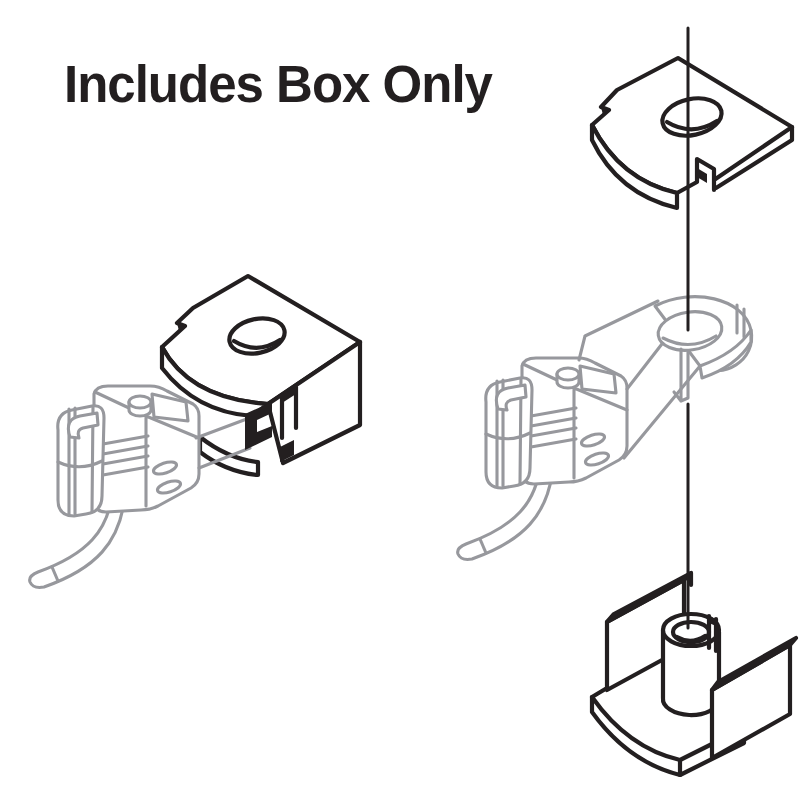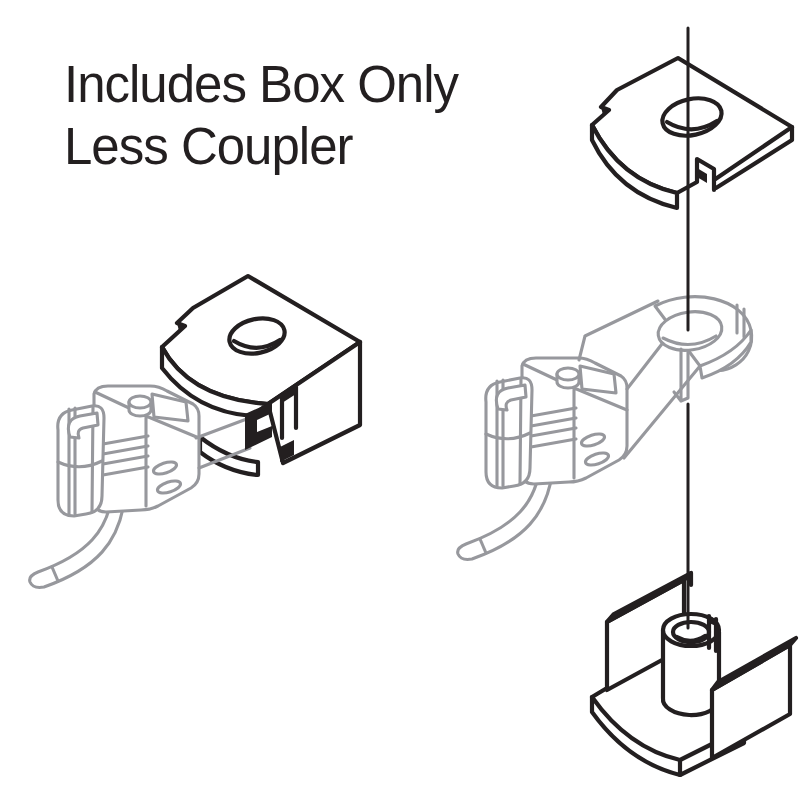--- a/index.html
+++ b/index.html
@@ -3,37 +3,36 @@
 <meta charset="utf-8">
 <style>
   :root { --ink:#231f20; --muted:#97989d; --background:#ffffff; }
   * { margin:0; padding:0; box-sizing:border-box; }
   html,body { width:800px; height:800px; background:var(--background); overflow:hidden; }
   body { font-family:"Liberation Sans","DejaVu Sans",sans-serif; position:relative; }
   .stage { position:absolute; inset:0; }
   .caption {
     position:absolute; left:64px; top:54px;
     font-size:51px; line-height:62px; letter-spacing:-1px;
-    color:var(--ink); font-weight:400; white-space:nowrap;
+    color:var(--ink); font-weight:700; white-space:nowrap;
   }
   svg { position:absolute; left:0; top:0; }
   .ink   { stroke:var(--ink); }
   .muted { stroke:var(--muted); }
   .nf { fill:none; }
   .fw { fill:#fff; }
   .fi { fill:var(--ink); stroke:none; }
 </style>
 </head>
 <body>
 
 <div class="stage">
 
   <div class="caption">
     <div>Includes Box Only</div>
-    <div>Less Coupler</div>
   </div>
 
   <svg width="800" height="800" viewBox="0 0 800 800">
     <defs>
 
       <g id="coupler-shape" class="muted nf" stroke-width="3.1" stroke-linejoin="round" stroke-linecap="round">
 
         <path class="fw" d="M112,494 C108,530 88,554 38,572 Q28,576 30,582 Q33,589 44,587 C98,568 118,541 124,503 Z"></path>
         <path d="M52,567 L58,581"></path>
 

